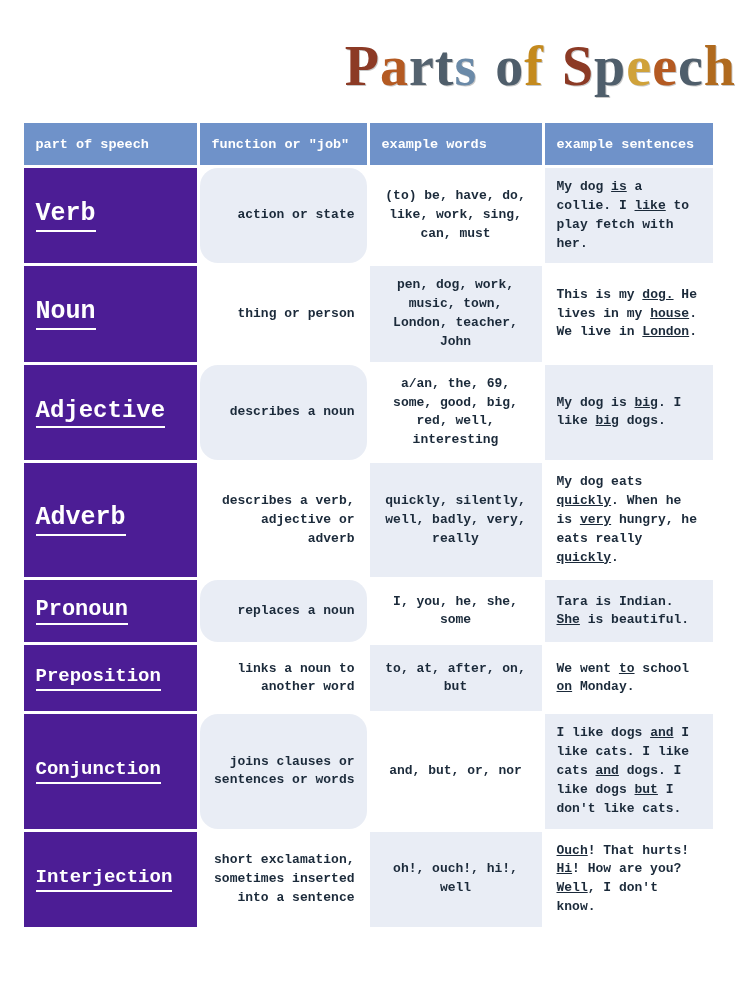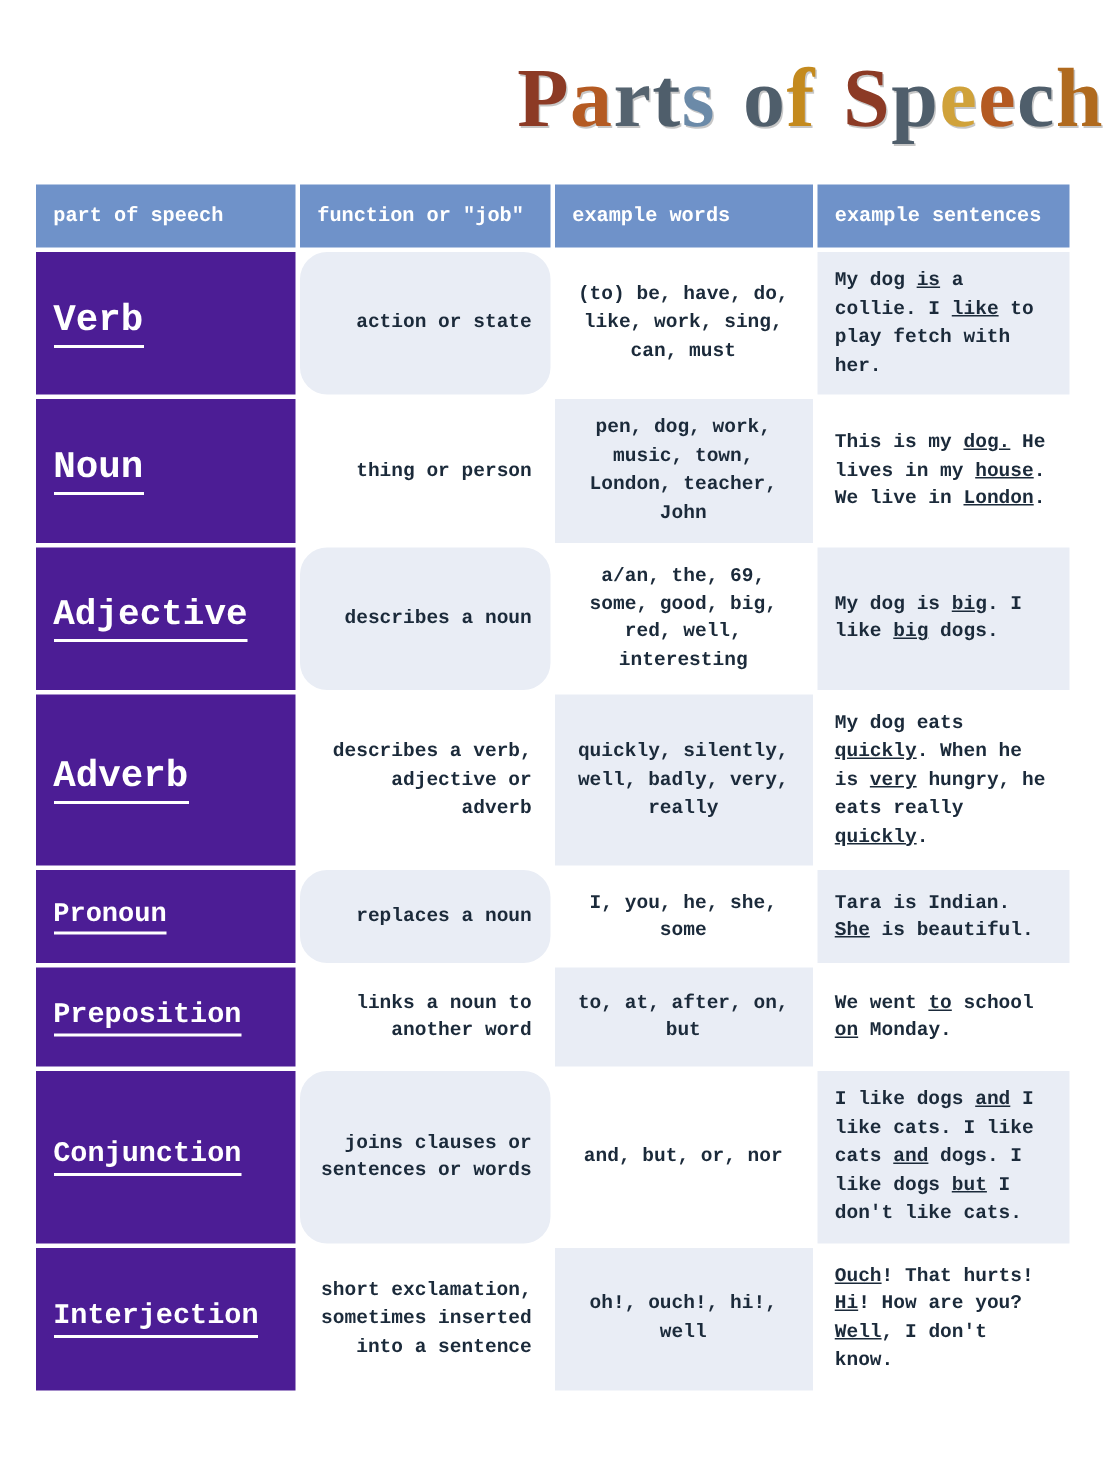--- a/index.html
+++ b/index.html
@@ -88,21 +88,21 @@
   td.words { text-align: center; }
   td.sent { text-align: left; }
 
   .lite { background: #e9edf5; }
   .white { background: #ffffff; }
 
   u.ul { text-decoration: underline; }
 
   
   .sz-lg { font-size: 25px; }
-  .sz-md { font-size: 18px; }
+  .sz-md { font-size: 22px; }
   .sz-sm { font-size: 24px; }
   .sz-xs { font-size: 19px; }
 </style>
 </head>
 <body>
 
 <div class="page">
 
   <h1 class="title"><span style="color: rgb(140, 58, 37);">P</span><span style="color: rgb(180, 90, 34);">a</span><span style="color: rgb(85, 99, 111);">r</span><span style="color: rgb(79, 94, 107);">t</span><span style="color: rgb(107, 138, 168);">s</span><span class="sp">&nbsp;</span><span style="color: rgb(79, 94, 107);">o</span><span style="color: rgb(196, 138, 30);">f</span><span class="sp">&nbsp;</span><span style="color: rgb(140, 58, 37);">S</span><span style="color: rgb(79, 94, 107);">p</span><span style="color: rgb(208, 162, 58);">e</span><span style="color: rgb(180, 90, 34);">e</span><span style="color: rgb(79, 94, 107);">c</span><span style="color: rgb(176, 106, 30);">h</span></h1>
 

